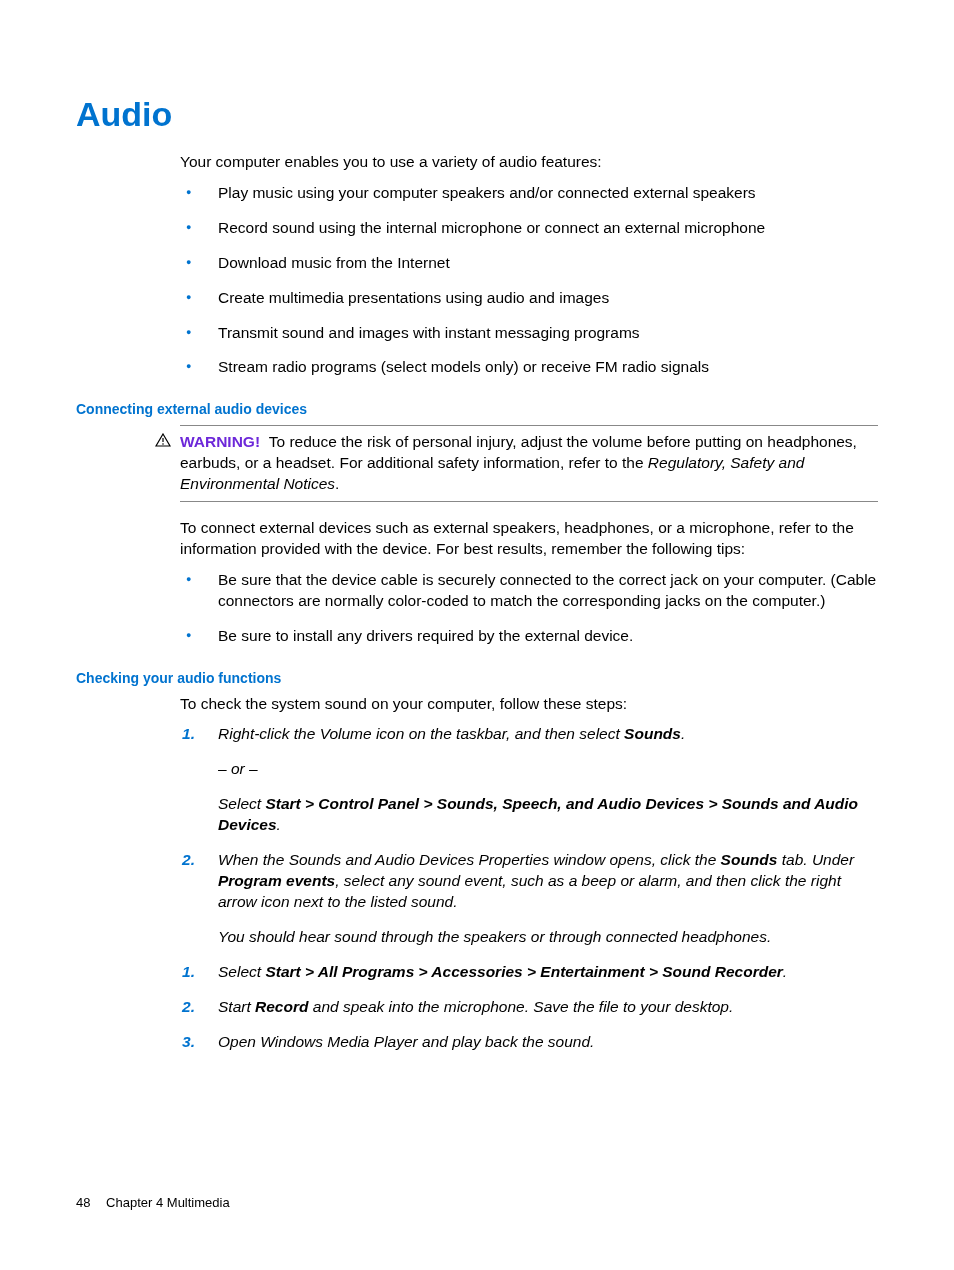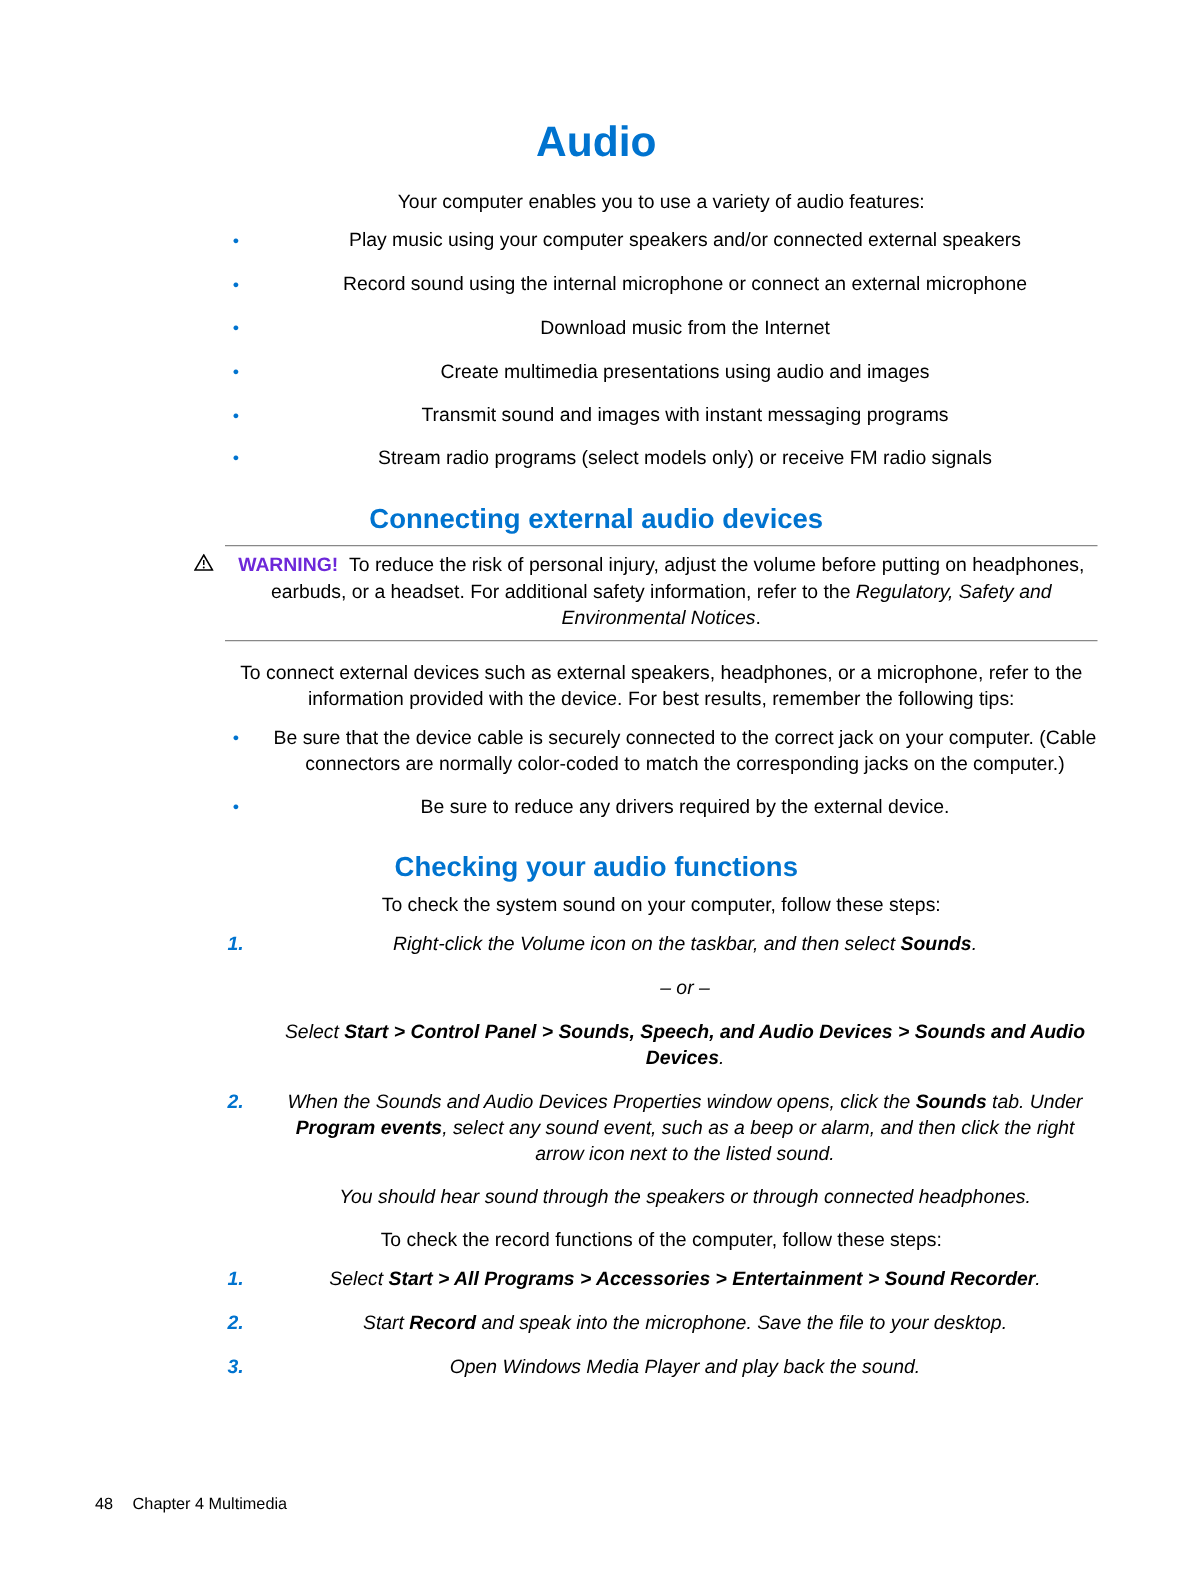--- a/index.html
+++ b/index.html
@@ -10,31 +10,30 @@
     padding: 0;
     line-height: 1.35;
     background: #fff;
   }
   .page {
     width: 954px;
     height: 1268px;
     position: relative;
     padding: 92px 76px 0 76px;
     box-sizing: border-box;
-    text-align: center;
   }
   h1.main-heading {
     color: #0073cf;
     font-size: 34px;
     font-weight: bold;
     margin: 0 0 14px 0;
   }
   h2.sub-heading {
     color: #0073cf;
-    font-size: 22px;
+    font-size: 14px;
     font-weight: bold;
     margin: 22px 0 6px 0;
   }
   .body-indent {
     margin-left: 104px;
   }
   p {
     margin: 0 0 10px 0;
   }
   ul.blue-bullets {
@@ -140,21 +139,21 @@
             <circle cx="8" cy="11" r="0.8" fill="#000"></circle>
           </svg>
       </span>
       <span class="callout-label">WARNING!</span>&nbsp;&nbsp;<span>To reduce the risk of personal injury, adjust the volume before putting on headphones, earbuds, or a headset. For additional safety information, refer to the </span><em>Regulatory, Safety and Environmental Notices</em><span>.</span>
     </div>
 
     <p>To connect external devices such as external speakers, headphones, or a microphone, refer to the information provided with the device. For best results, remember the following tips:</p>
 
     <ul class="blue-bullets">
       <li>Be sure that the device cable is securely connected to the correct jack on your computer. (Cable connectors are normally color-coded to match the corresponding jacks on the computer.)</li>
-      <li>Be sure to reduce any drivers required by the external device.</li>
+      <li>Be sure to install any drivers required by the external device.</li>
     </ul>
 
   </div>
 
   <h2 class="sub-heading">Checking your audio functions</h2>
 
   <div class="body-indent">
     <p>To check the system sound on your computer, follow these steps:</p>
 
     <ol class="numbered">
@@ -164,21 +163,20 @@
         <p class="li-sub">
           <span>Select </span><strong>Start &gt; Control Panel &gt; Sounds, Speech, and Audio Devices &gt; Sounds and Audio Devices</strong><span>.</span>
         </p>
       </li>
       <li>
         <span>When the Sounds and Audio Devices Properties window opens, click the </span><strong>Sounds</strong><span> tab. Under </span><strong>Program events</strong><span>, select any sound event, such as a beep or alarm, and then click the right arrow icon next to the listed sound.</span>
         <p class="li-sub">You should hear sound through the speakers or through connected headphones.</p>
       </li>
     </ol>
 
-    <p>To check the record functions of the computer, follow these steps:</p>
 
     <ol class="numbered">
       <li>
         <span>Select </span><strong>Start &gt; All Programs &gt; Accessories &gt; Entertainment &gt; Sound Recorder</strong><span>.</span>
       </li>
       <li>
         <span>Start </span><strong>Record</strong><span> and speak into the microphone. Save the file to your desktop.</span>
       </li>
       <li>Open Windows Media Player and play back the sound.</li>
     </ol>

